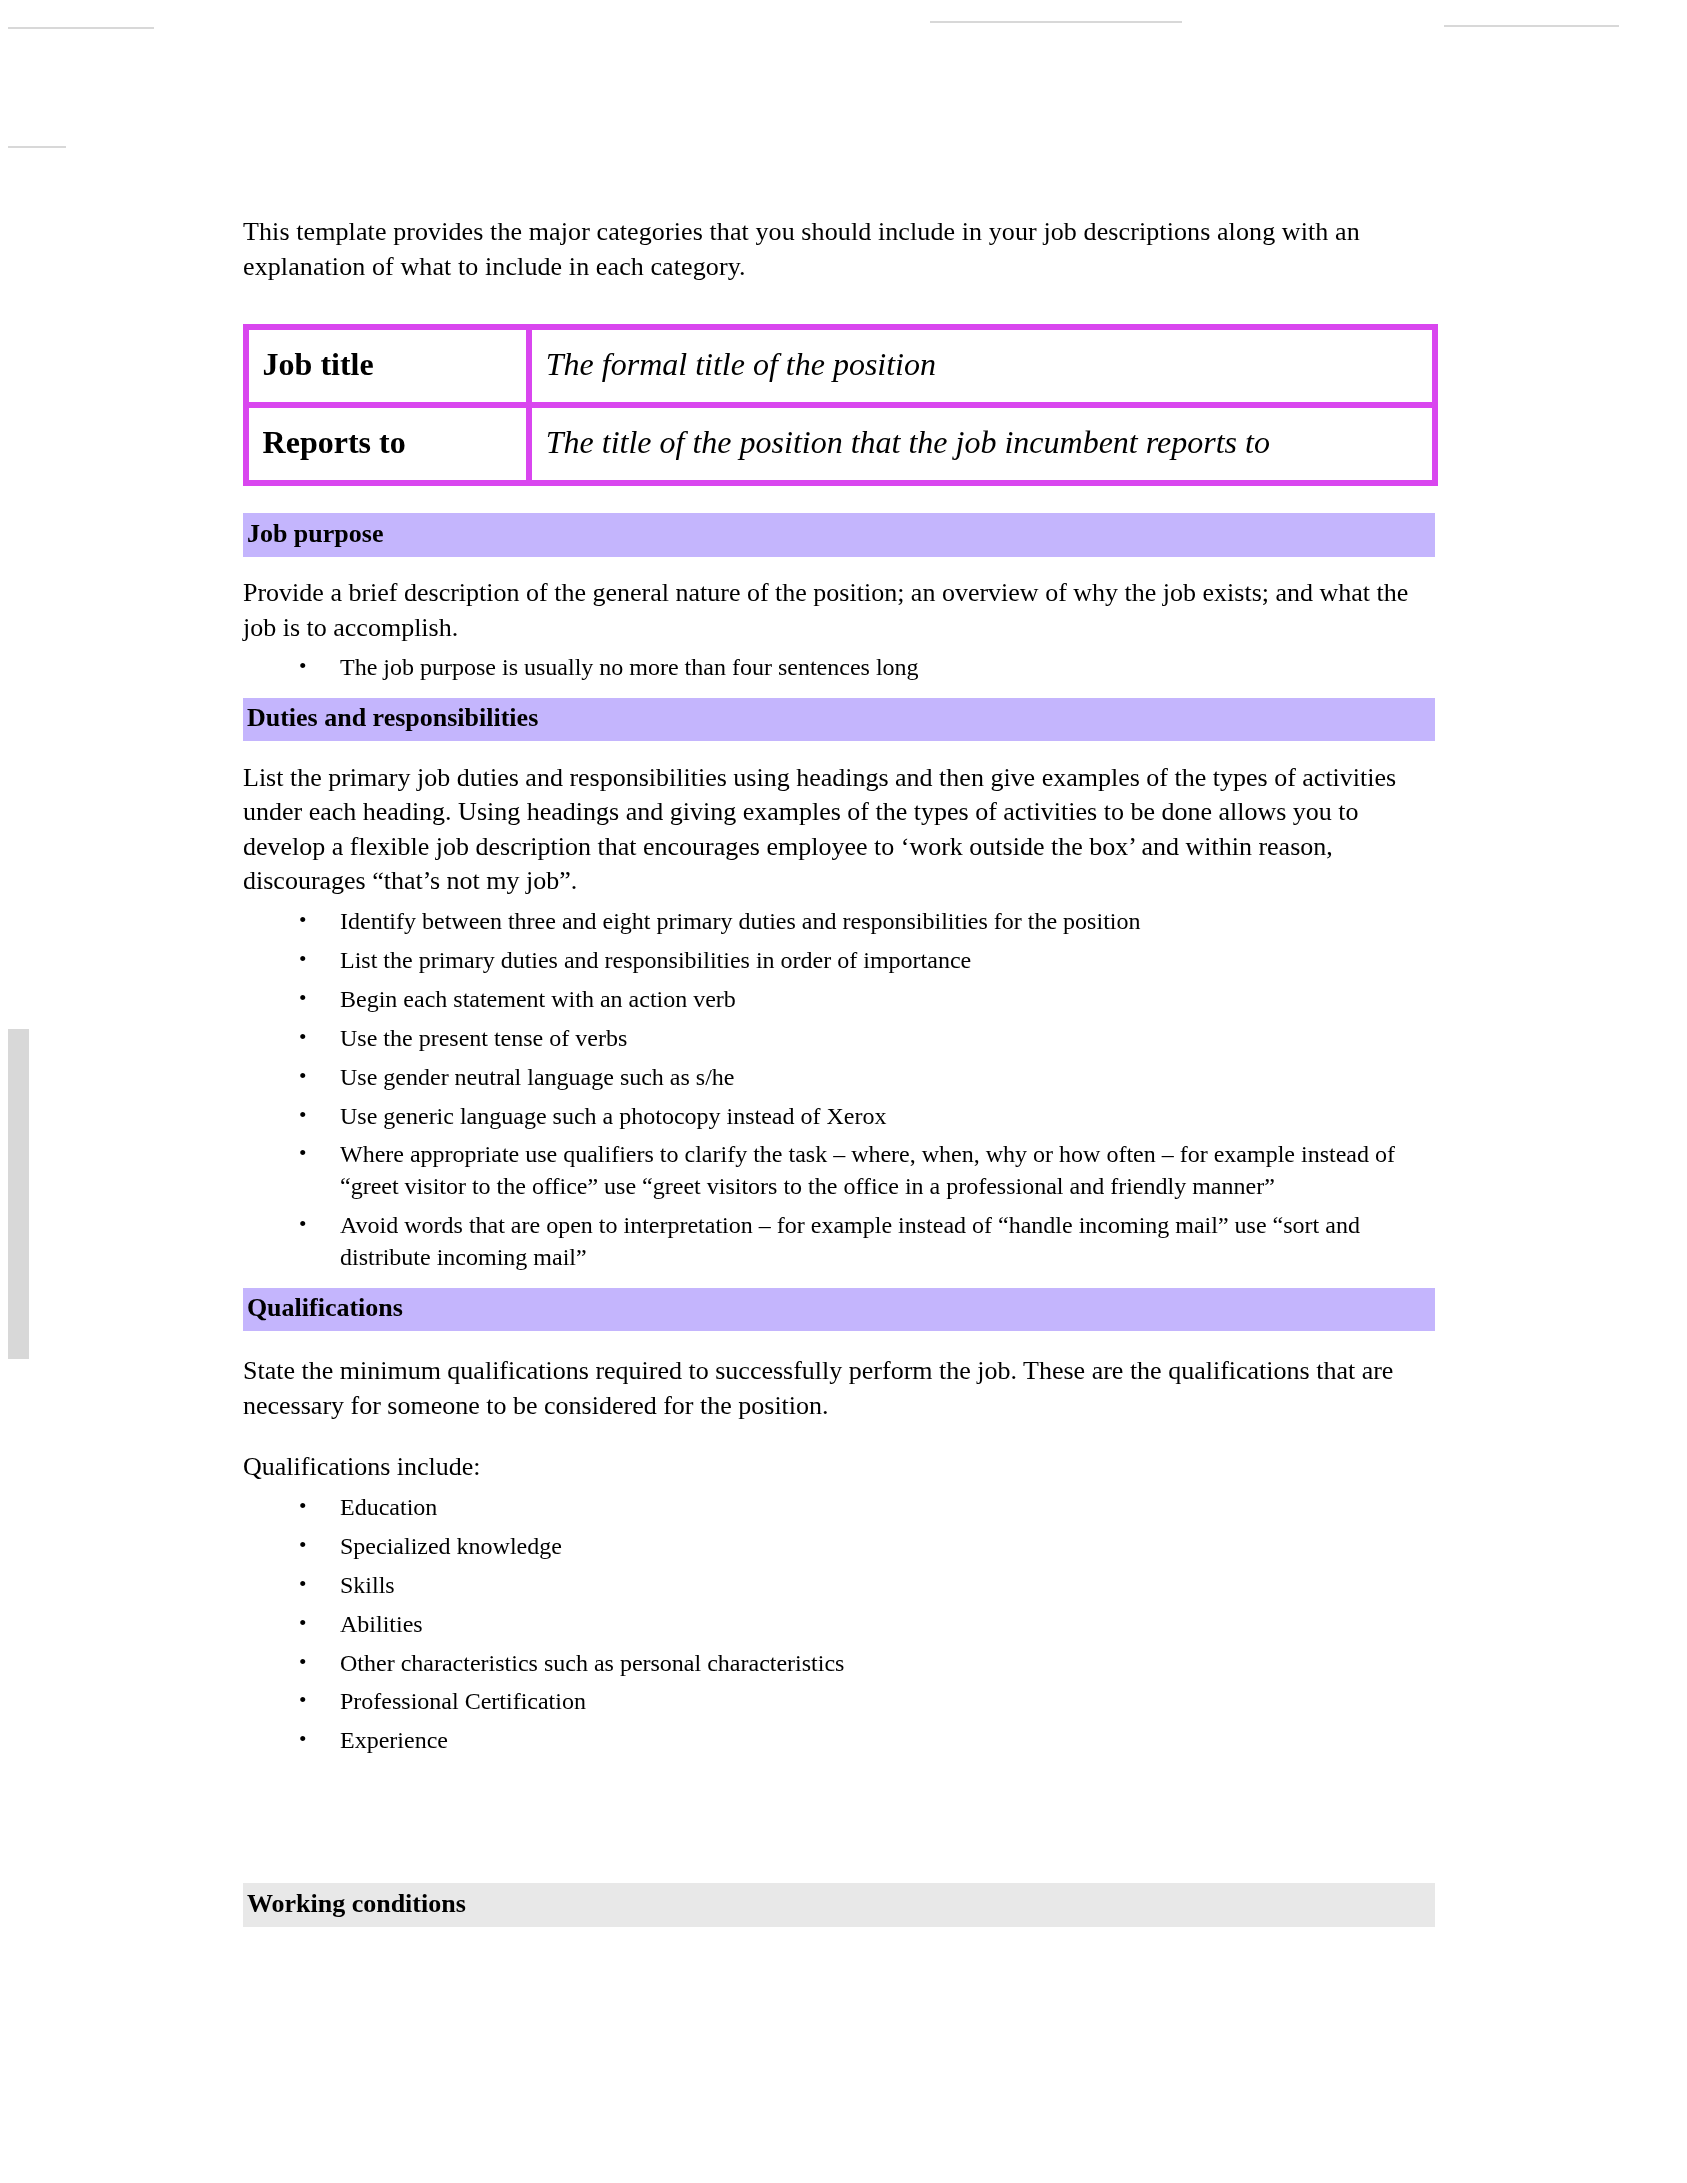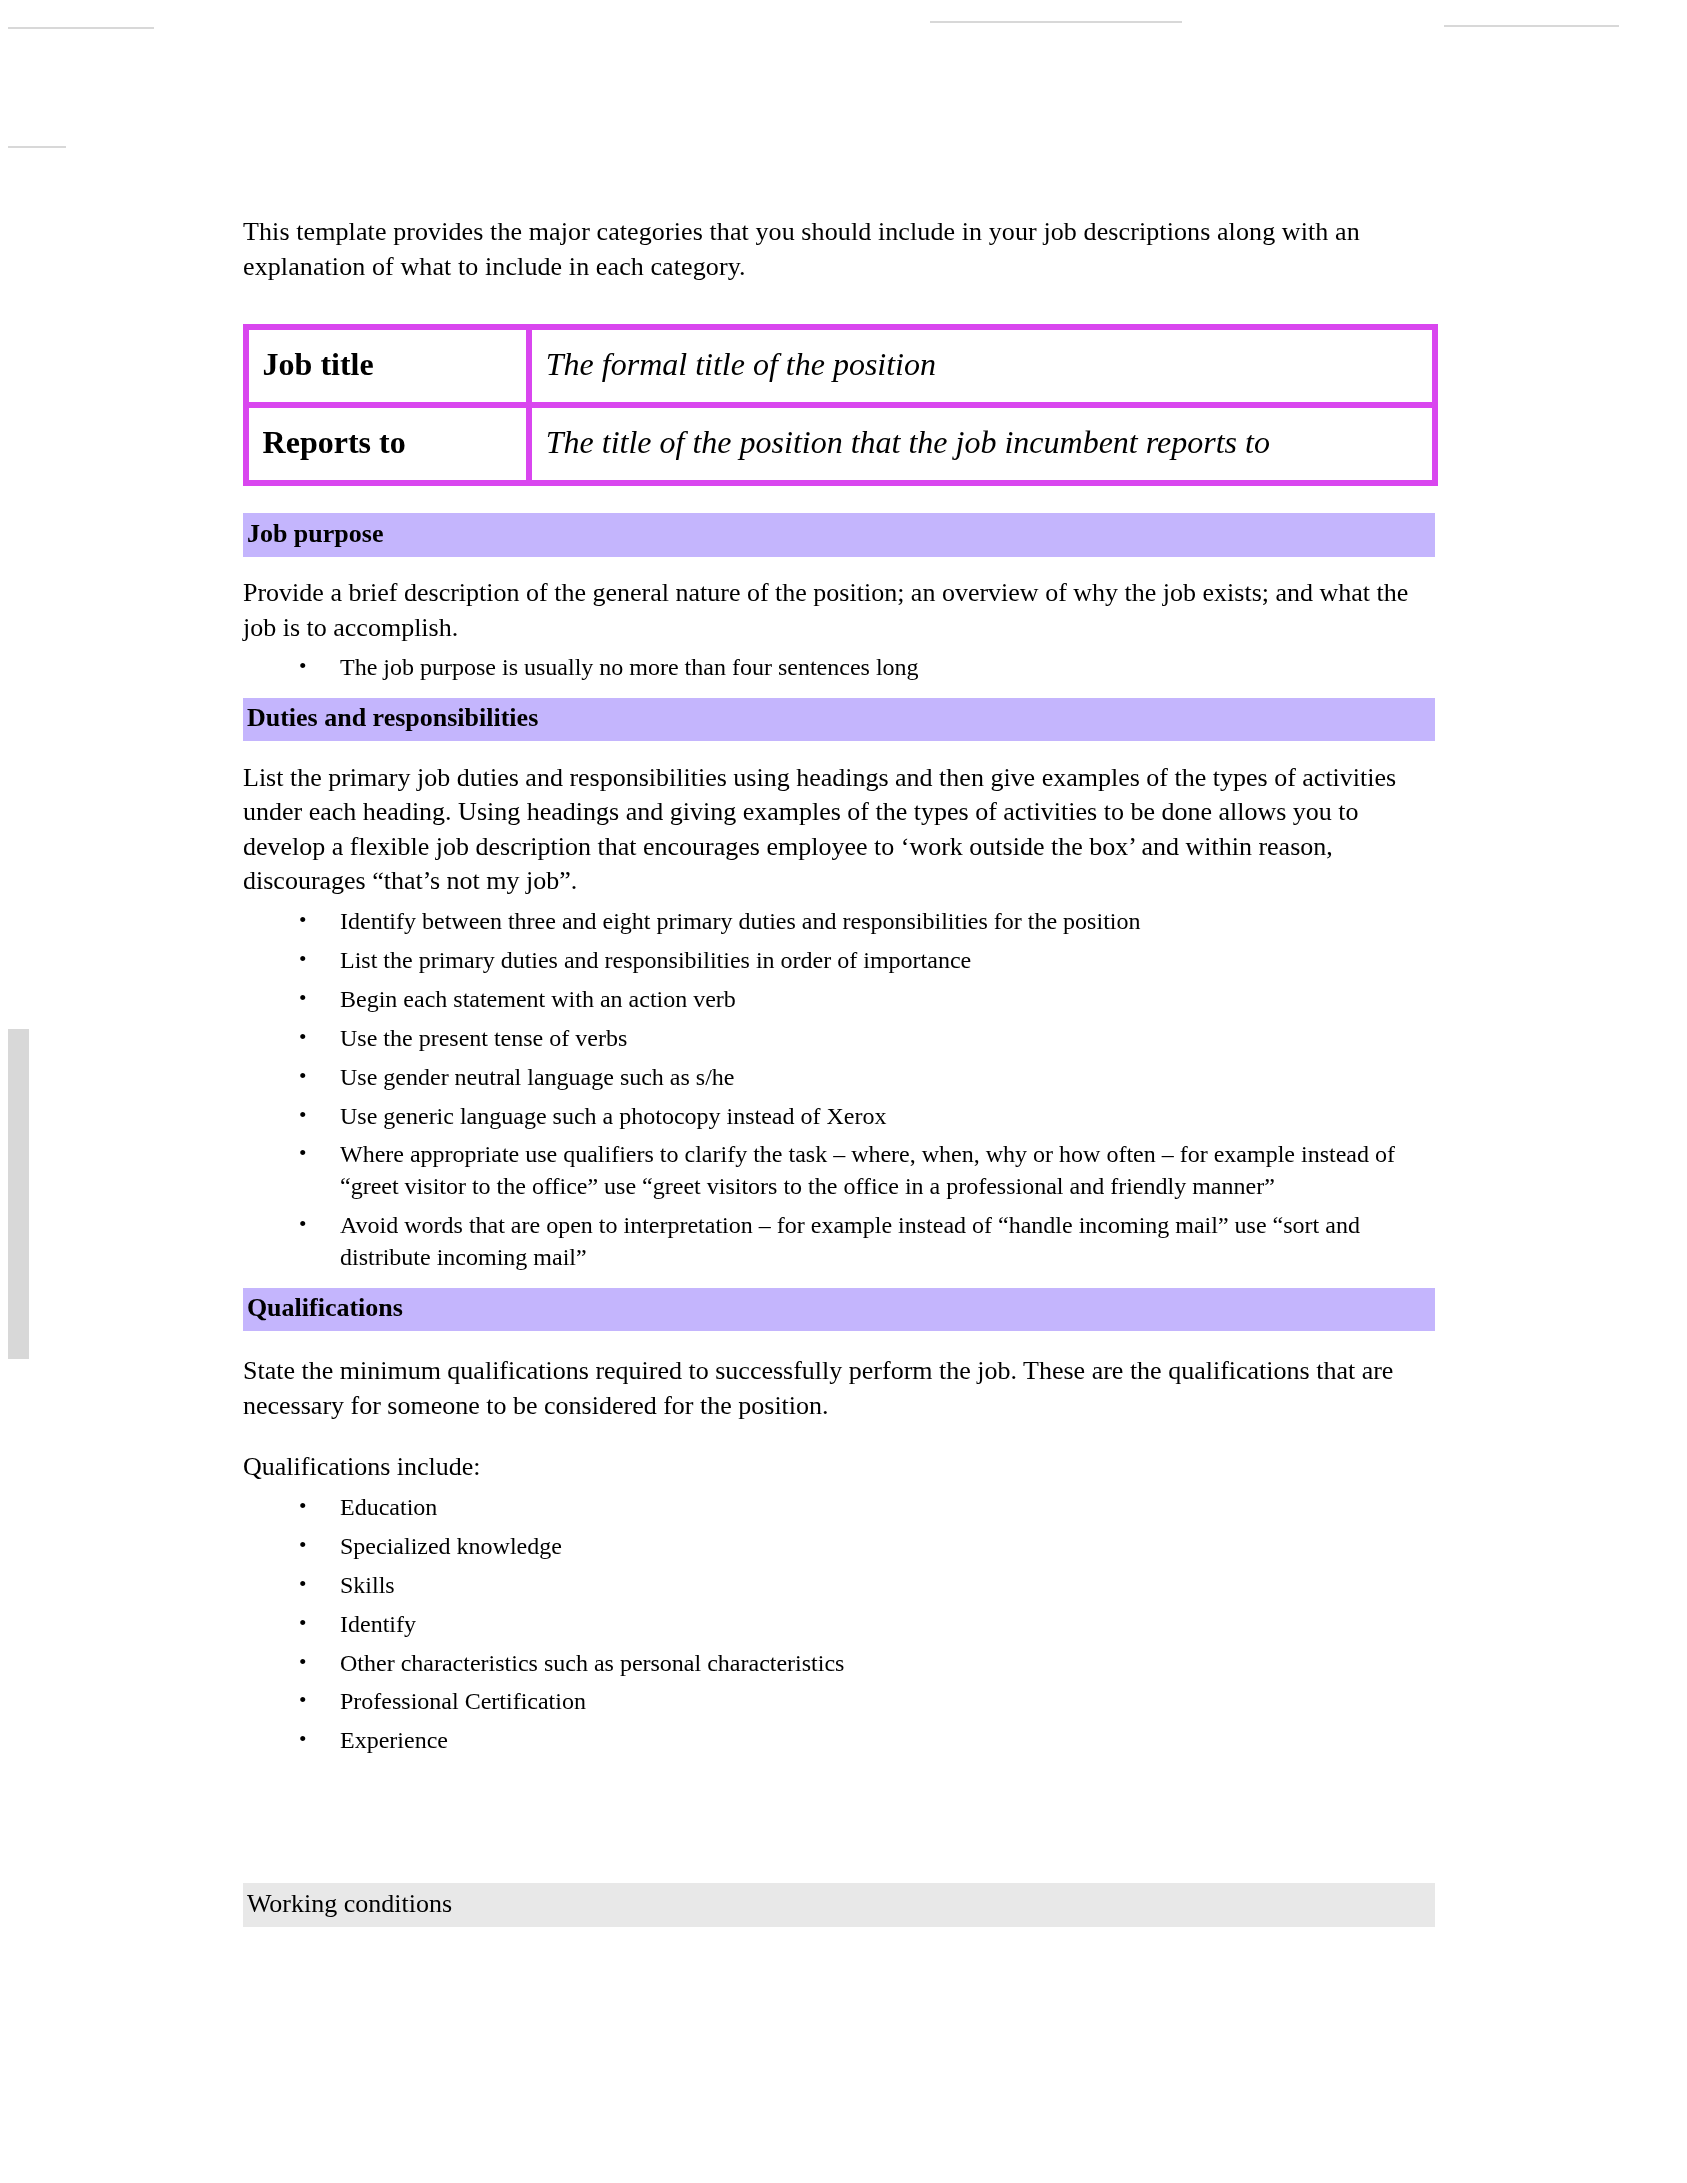--- a/index.html
+++ b/index.html
@@ -89,21 +89,21 @@
   ul.bullets li::before {
     content: "\2022";
     position: absolute;
     left: 56px;
     top: 0;
     font-size: 21.3px;
   }
   .spacer-lg { height: 116px; }
   .footer-bar {
     background: #e8e8e8;
-    font-weight: normal;
+    font-weight: bold;
     font-size: 26px;
     padding: 5.8px 0 7.8px 3.9px;
     width: 1192px;
     box-sizing: border-box;
   }
   .edge-marks {
     position: absolute;
     left: 0;
     top: 0;
     width: 1687px;
@@ -165,21 +165,21 @@
       <li>Avoid words that are open to interpretation – for example instead of “handle incoming mail” use “sort and distribute incoming mail”</li>
     </ul>
 
     <div class="section-bar">Qualifications</div>
     <p class="body-text gap">State the minimum qualifications required to successfully perform the job. These are the qualifications that are necessary for someone to be considered for the position.</p>
     <p class="body-text">Qualifications include:</p>
     <ul class="bullets">
       <li>Education</li>
       <li>Specialized knowledge</li>
       <li>Skills</li>
-      <li>Identify</li>
+      <li>Abilities</li>
       <li>Other characteristics such as personal characteristics</li>
       <li>Professional Certification</li>
       <li>Experience</li>
     </ul>
 
     <div class="spacer-lg"></div>
 
     <div class="footer-bar">Working conditions</div>
 
   </div>

